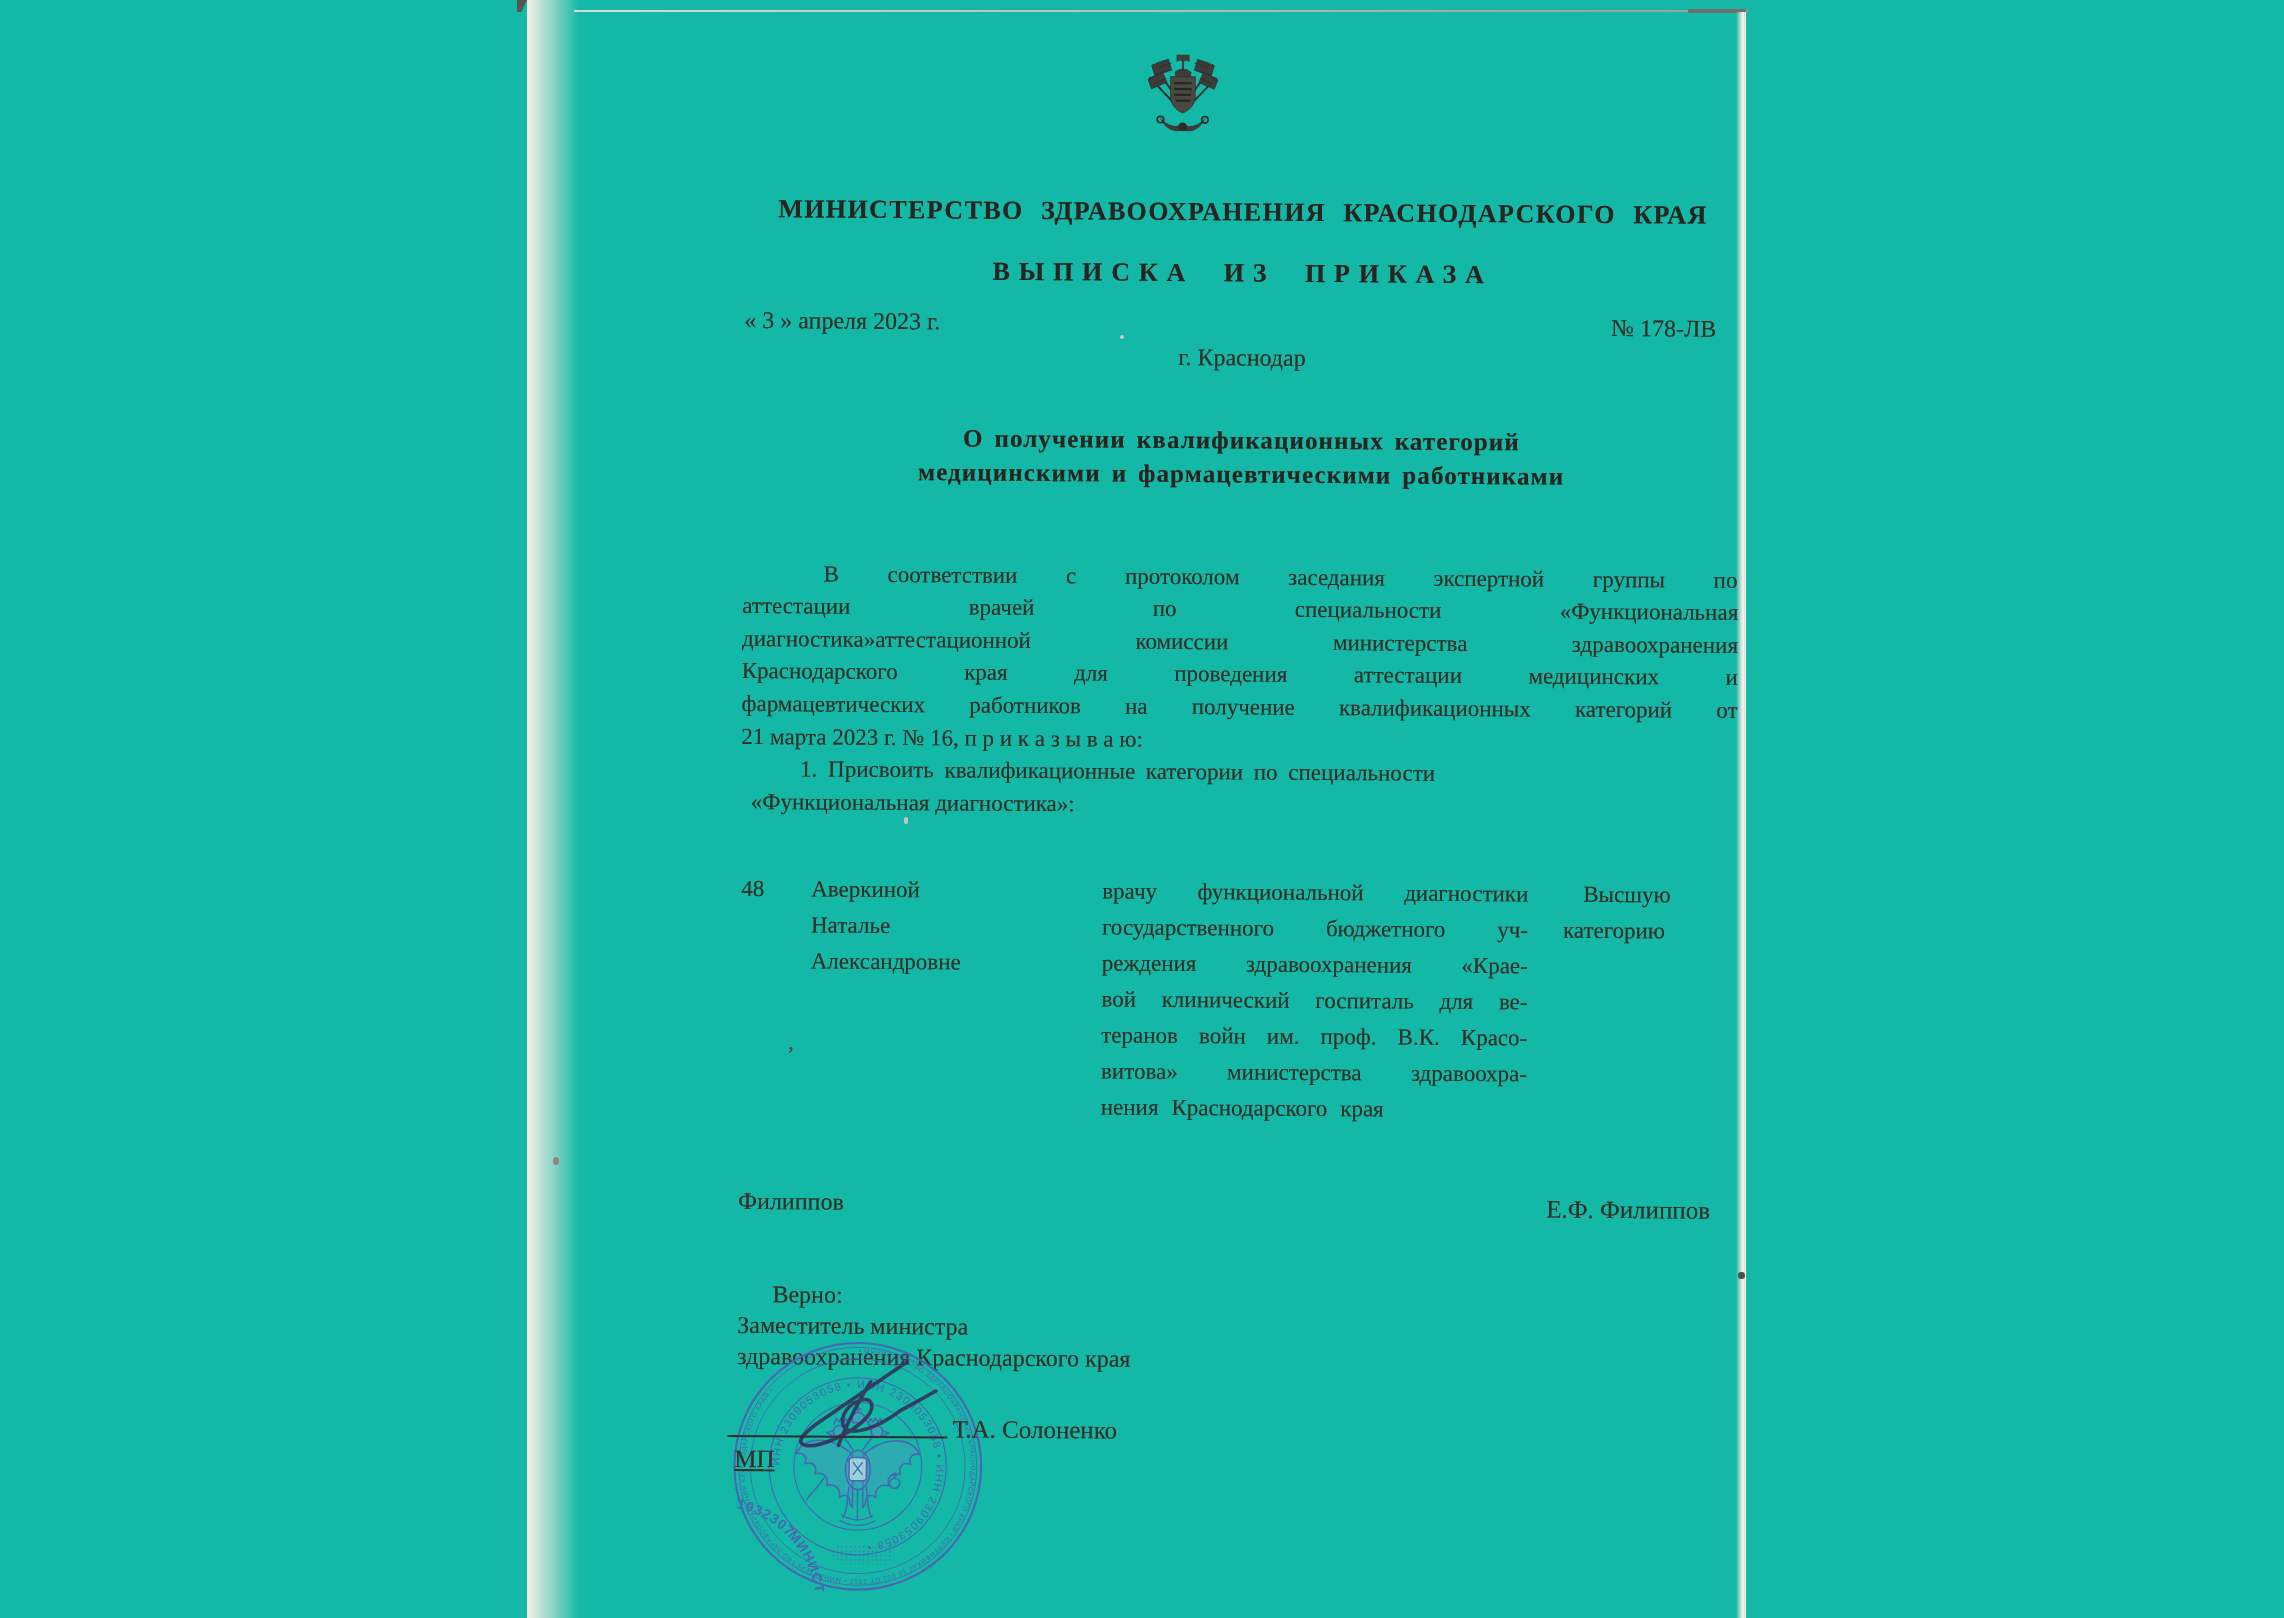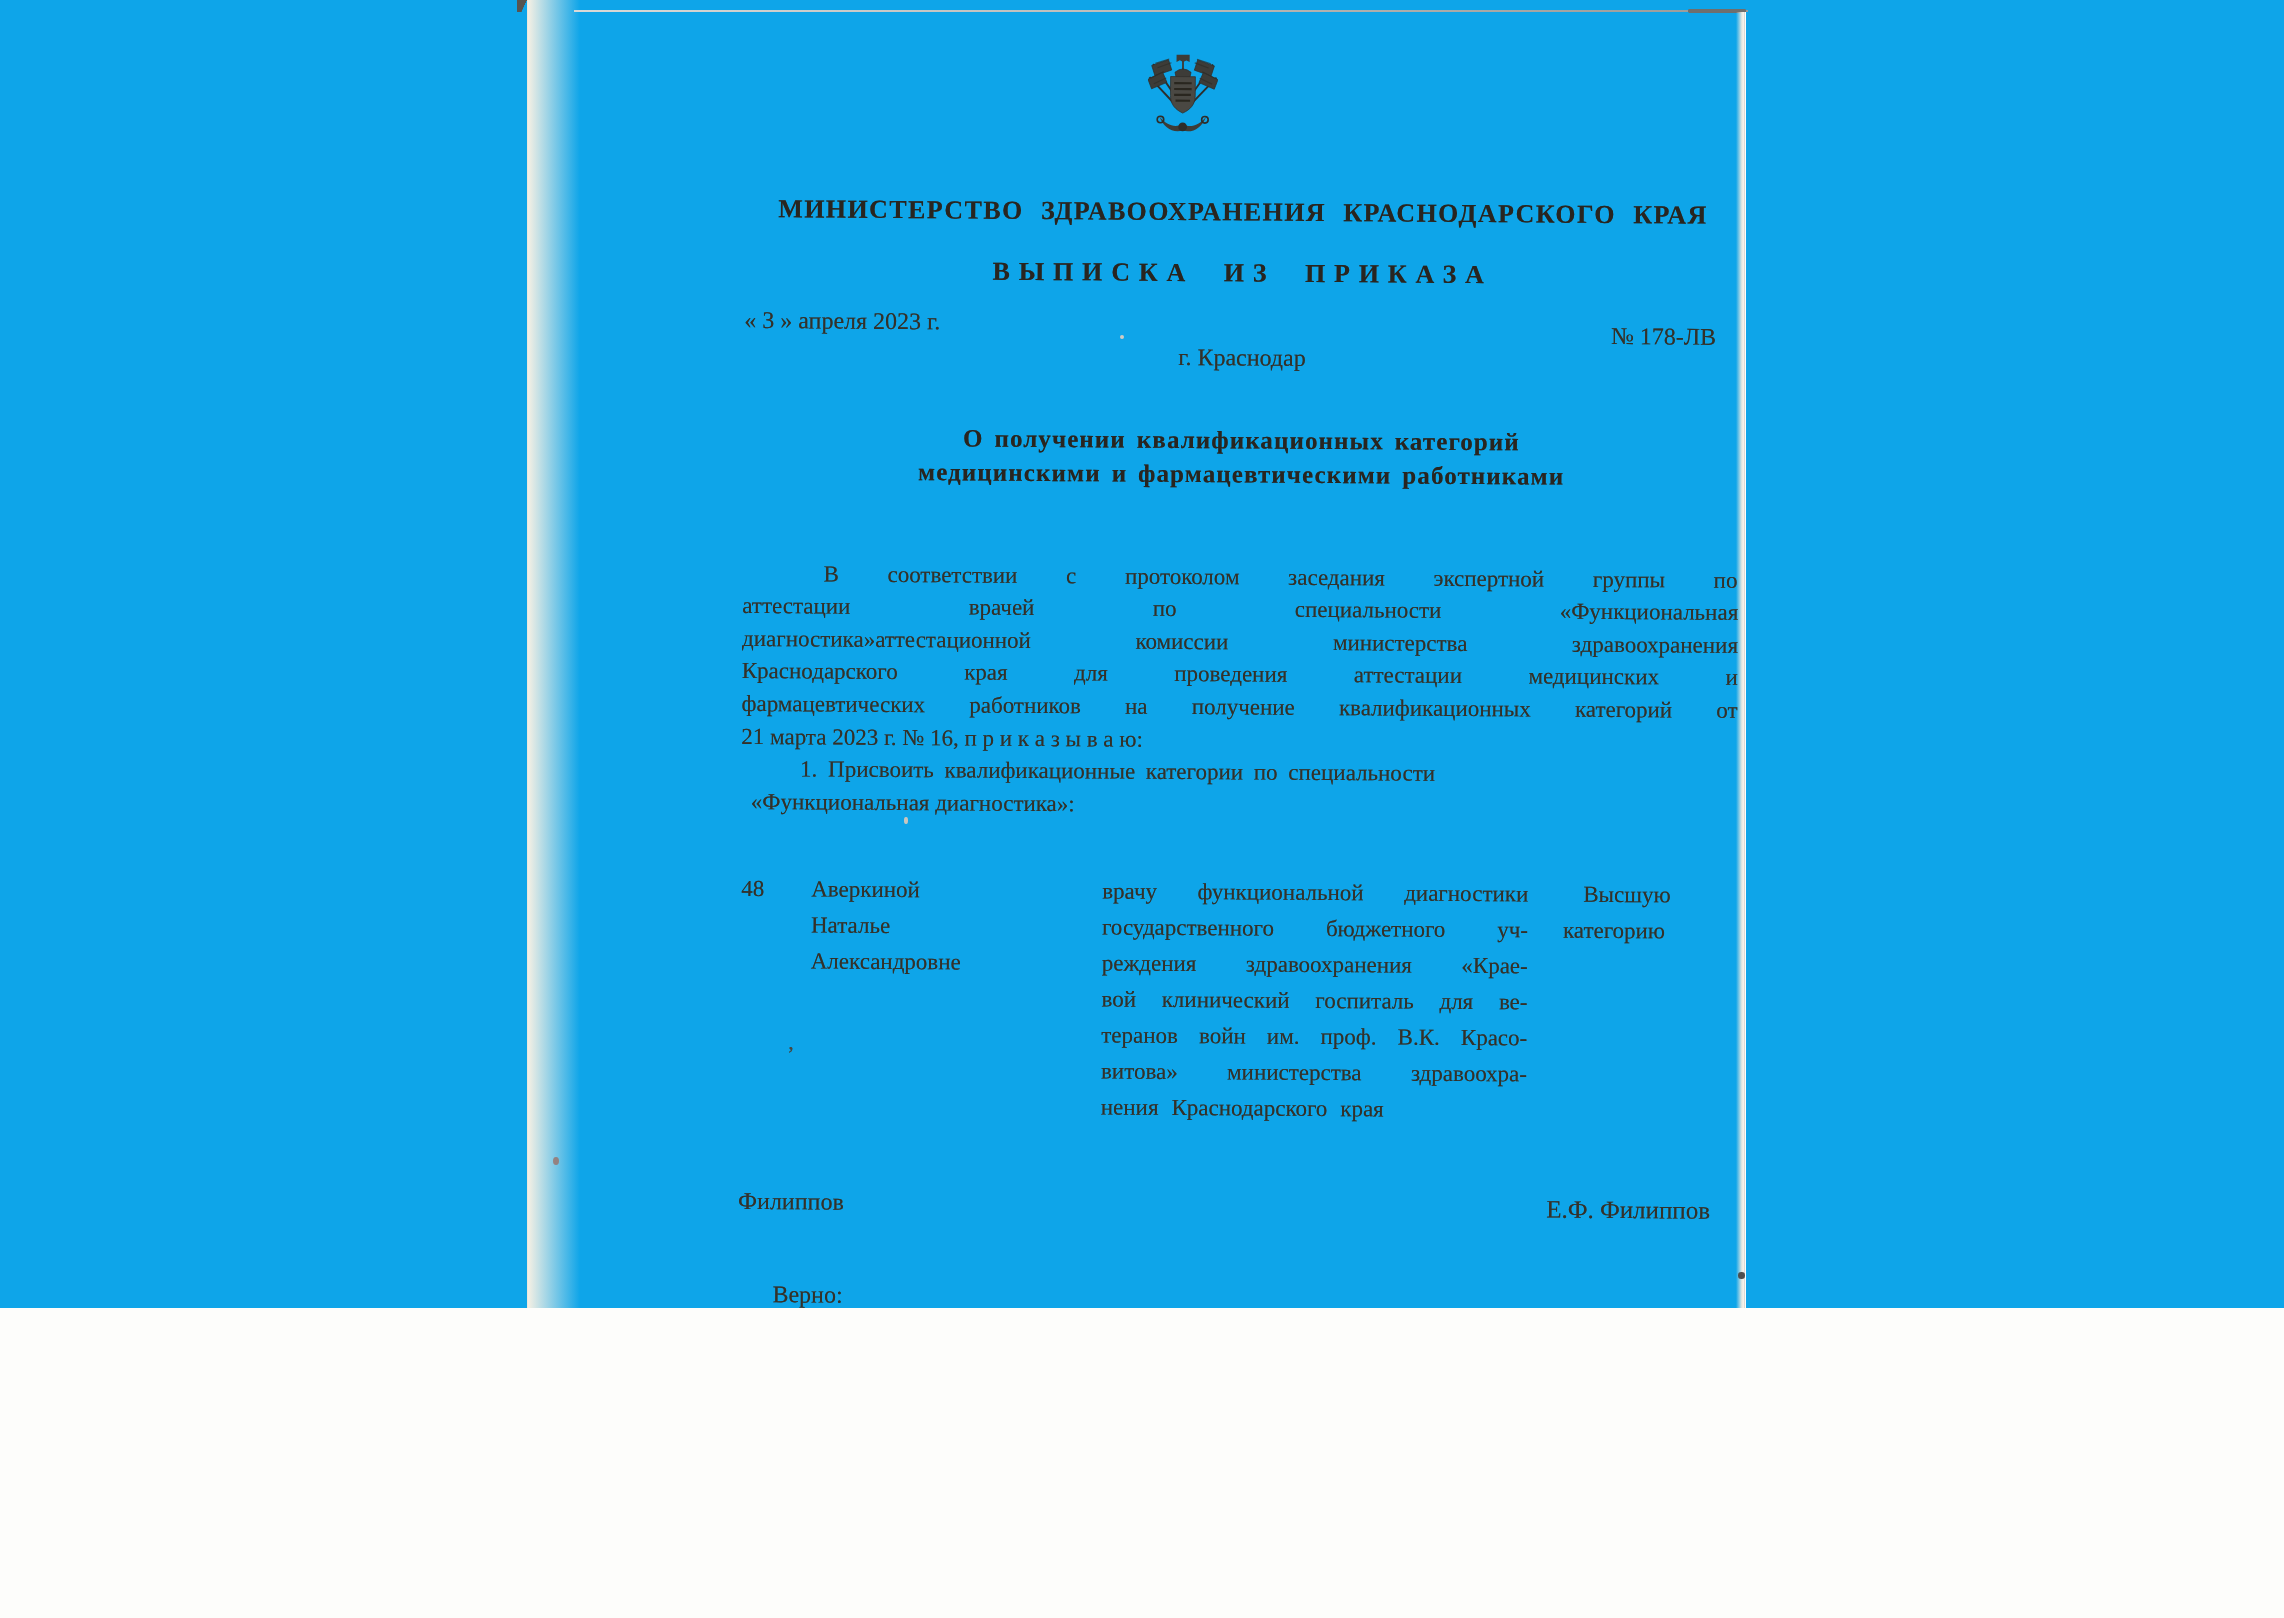--- a/index.html
+++ b/index.html
@@ -1,16 +1,16 @@
 <!DOCTYPE html>
 <html style="font-size:11.6px"><head>
 <meta charset="utf-8">
 <style>
   html,body{margin:0;padding:0;background:#fdfdfb;}
-  #canvas{position:relative;width:2284px;height:1308px;background:#0ea5e9;overflow:hidden;
+  #canvas{position:relative;width:2284px;height:1618px;background:#14b8a6;overflow:hidden;
           font-family:"Liberation Serif","DejaVu Serif",serif;color:#343129;}
   #doc{position:absolute;inset:0;transform:rotate(0.4deg);transform-origin:746px 217px;}
   .abs{position:absolute;}
   .t{text-shadow:0 0 0.5px rgba(55,52,46,.65);}
   .center{left:745px;width:996px;text-align:center;}
   .hdr{font-weight:bold;color:#282520;}
   .jline{left:745px;width:996px;font-size:23px;line-height:33px;text-align:justify;text-align-last:justify;white-space:normal;}
   .lline{left:745px;width:996px;font-size:23px;line-height:33px;text-align:left;}
   .tbl{font-size:23px;line-height:36px;}
   .tbl-just div{text-align:justify;text-align-last:justify;}
@@ -56,21 +56,21 @@
         <circle cx="78.5" cy="90" r="4.5" fill="none" stroke-width="2.2"></circle>
         <circle cx="48" cy="100" r="6" stroke="none" fill="#2e2d2a"></circle>
       </g>
     </svg>
 
     <div class="abs center hdr t" style="top:194px;font-size:26px;letter-spacing:1.4px;word-spacing:9.4px;">МИНИСТЕРСТВО ЗДРАВООХРАНЕНИЯ КРАСНОДАРСКОГО КРАЯ</div>
 
     <div class="abs center hdr t" style="top:255px;font-size:26px;letter-spacing:0.34em;word-spacing:0.55em;">ВЫПИСКА ИЗ ПРИКАЗА</div>
 
     <div class="abs t" style="left:745px;top:307px;font-size:24px;">« 3 » апреля  2023 г.</div>
-    <div class="abs t" style="right:567px;top:309px;font-size:24px;margin-top:8px;">№  178-ЛВ</div>
+    <div class="abs t" style="right:567px;top:309px;font-size:24px;">№  178-ЛВ</div>
 
     <div class="abs center t" style="top:341px;font-size:24px;">г. Краснодар</div>
 
     <div class="abs center hdr t" style="top:423px;font-size:25px;letter-spacing:1.1px;word-spacing:3.6px;">О получении квалификационных категорий</div>
     <div class="abs center hdr t" style="top:457px;font-size:25px;letter-spacing:1.1px;word-spacing:3.6px;">медицинскими и фармацевтическими работниками</div>
 
     <div class="abs jline t" style="top:557px;padding-left:81px;width:914px;">В соответствии с протоколом заседания экспертной группы по</div>
     <div class="abs jline t" style="top:589px;">аттестации врачей по специальности «Функциональная</div>
     <div class="abs jline t" style="top:622px;">диагностика»аттестационной комиссии министерства здравоохранения</div>
     <div class="abs jline t" style="top:654px;">Краснодарского края для проведения аттестации медицинских и</div>

